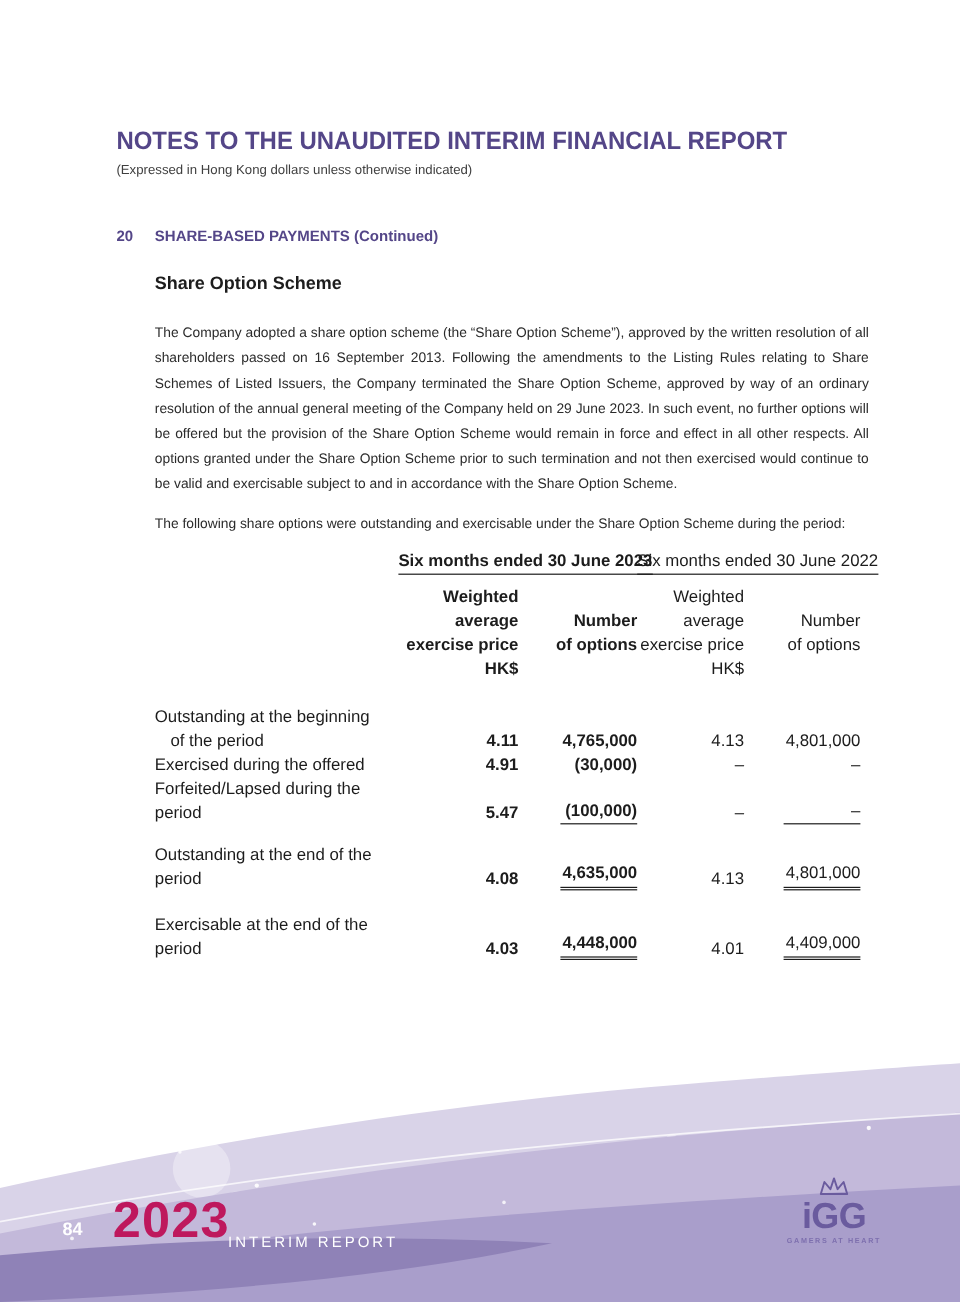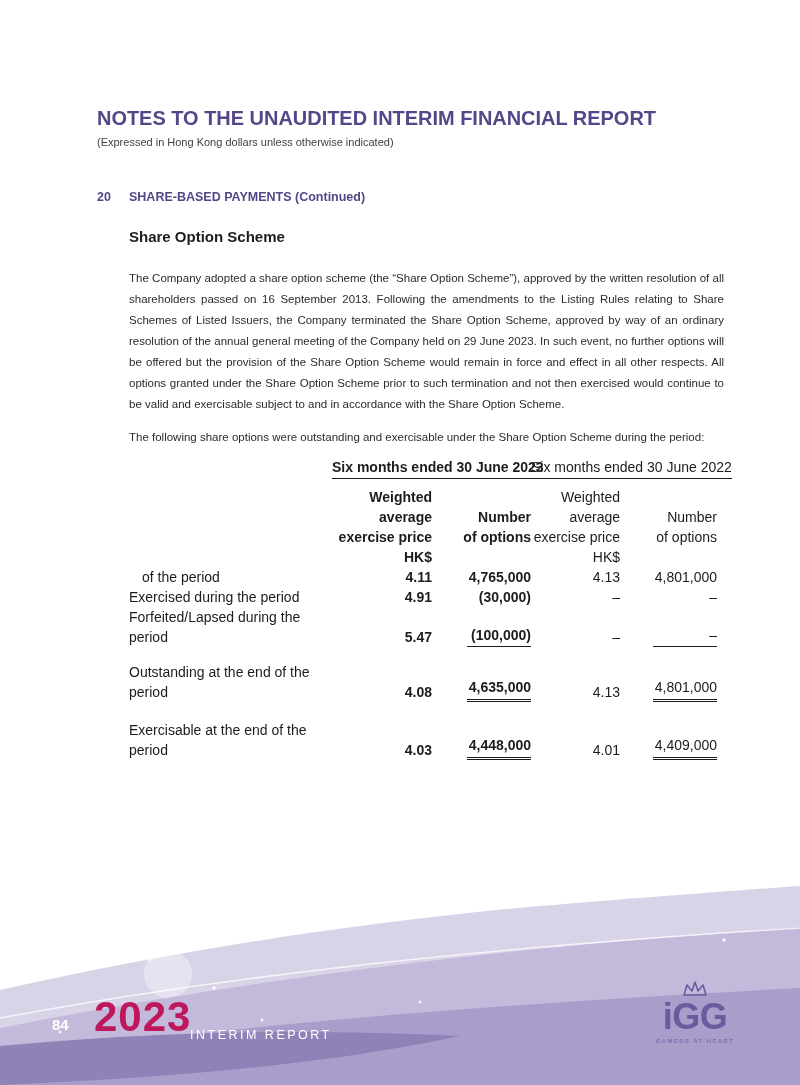--- a/index.html
+++ b/index.html
@@ -56,21 +56,21 @@
   .u2{border-bottom:3px double #1c1c1c;padding-bottom:2px;}
 
   
   .footer{position:absolute;left:0;bottom:0;width:672px;height:215px;}
   .waves{position:absolute;left:0;top:0;width:800px;height:215px;}
   .pagenum{position:absolute;left:52px;top:146px;color:#ffffff;font-size:15px;font-weight:700;}
   .year{position:absolute;left:94px;top:126px;color:#be185d;font-size:42px;font-weight:700;letter-spacing:1px;line-height:1;}
   .rlabel{position:absolute;left:190px;top:158px;color:#ffffff;font-size:12.5px;letter-spacing:2.5px;}
   .logo{position:absolute;left:652px;top:110px;width:86px;text-align:center;color:#6a5b9e;}
   .logo .crown{display:block;margin:0 auto 1px auto;}
-  .logotext{font-size:36px;font-weight:700;line-height:1;letter-spacing:-.5px;}
+  .logotext{font-size:30px;font-weight:700;line-height:1;letter-spacing:-.5px;}
   .tagline{font-size:6px;letter-spacing:1.4px;margin-top:3px;color:#7d6fae;font-weight:700;}
 </style>
 </head>
 <body>
 
 <div class="content">
 
   <header>
     <div class="title">NOTES TO THE UNAUDITED INTERIM FINANCIAL REPORT</div>
     <div class="subtitle">(Expressed in Hong Kong dollars unless otherwise indicated)</div>
@@ -116,31 +116,38 @@
           <div class="hline">HK$</div>
         </div>
         <div class="tc c4">
           <div class="hline"></div>
           <div class="hline">Number</div>
           <div class="hline">of options</div>
           <div class="hline"></div>
         </div>
       </div>
 
+      <div class="trow row-first">
+        <div class="tlabel">Outstanding at the beginning</div>
+        <div class="tc c1 bold"></div>
+        <div class="tc c2 bold"></div>
+        <div class="tc c3"></div>
+        <div class="tc c4"></div>
+      </div>
 
       <div class="trow">
         <div class="tlabel indent">of the period</div>
         <div class="tc c1 bold">4.11</div>
         <div class="tc c2 bold">4,765,000</div>
         <div class="tc c3">4.13</div>
         <div class="tc c4">4,801,000</div>
       </div>
 
       <div class="trow">
-        <div class="tlabel">Exercised during the period</div>
+        <div class="tlabel">Exercised during the offered</div>
         <div class="tc c1 bold">4.91</div>
         <div class="tc c2 bold">(30,000)</div>
         <div class="tc c3">–</div>
         <div class="tc c4">–</div>
       </div>
 
       <div class="trow">
         <div class="tlabel">Forfeited/Lapsed during the period</div>
         <div class="tc c1 bold">5.47</div>
         <div class="tc c2 bold"><span class="cellu u1">(100,000)</span></div>

